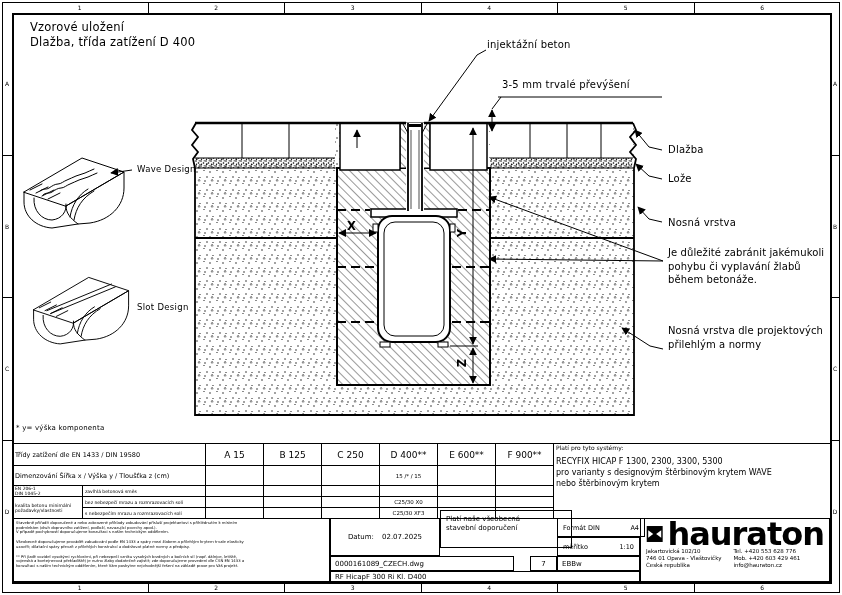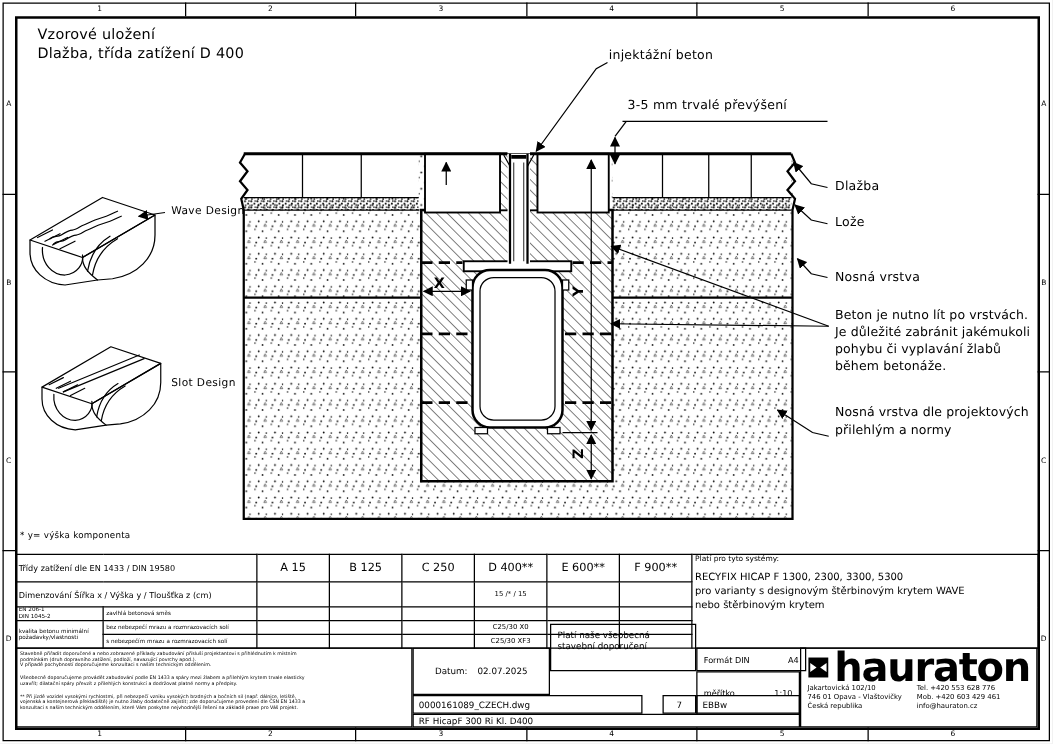--- a/index.html
+++ b/index.html
@@ -210,21 +210,20 @@
   <div class="abs lbl" style="left:487px;top:39px;">injektážní beton</div>
   <div class="abs lbl" style="left:502px;top:79px;">3-5 mm trvalé převýšení</div>
 
   <div class="abs small-lbl" style="left:137px;top:164px;">Wave Design</div>
   <div class="abs small-lbl" style="left:137px;top:302px;">Slot Design</div>
 
   <div class="abs lbl" style="left:668px;top:144px;">Dlažba</div>
   <div class="abs lbl" style="left:668px;top:173px;">Lože</div>
   <div class="abs lbl" style="left:668px;top:217px;">Nosná vrstva</div>
   <div class="abs note" style="left:668px;top:246px;">
-    <div>Beton je nutno lít po vrstvách.</div>
     <div>Je důležité zabránit jakémukoli</div>
     <div>pohybu či vyplavání žlabů</div>
     <div>během betonáže.</div>
   </div>
   <div class="abs note" style="left:668px;top:324px;">
     <div>Nosná vrstva dle projektových</div>
     <div>přilehlým a normy</div>
   </div>
 
   <div class="abs dim" style="left:347px;top:219px;">X</div>
@@ -322,29 +321,29 @@
       <div>** Při jízdě vozidel vysokými rychlostmi, při nebezpečí vzniku vysokých brzdných a bočních sil (např. dálnice, letiště,</div>
       <div>vojenská a kontejnerová překladiště) je nutno žlaby dodatečně zajistit; zde doporučujeme provedení dle ČSN EN 1433 a</div>
       <div>konzultaci s naším technickým oddělením, které Vám poskytne nejvhodnější řešení na základě praxe pro Váš projekt.</div>
     </div>
   </div>
 
   <div class="abs tb" style="left:330px;top:518px;width:110px;height:38px;display:flex;align-items:center;justify-content:center;gap:8px;">
     <span class="fld">Datum:</span>
     <span class="fld">02.07.2025</span>
   </div>
-  <div class="abs tb" style="left:440px;top:499px;width:117px;height:38px;padding:4px 0 0 5px;font-size:7px;line-height:9px;">
+  <div class="abs tb" style="left:440px;top:510px;width:132px;height:38px;padding:4px 0 0 5px;font-size:7px;line-height:9px;">
     <div>Platí naše všeobecná</div>
     <div>stavební doporučení</div>
   </div>
   <div class="abs tb kv" style="left:557px;top:518px;width:88px;height:19px;">
     <span>Formát DIN</span>
     <span>A4</span>
   </div>
-  <div class="abs tb kv" style="left:557px;top:537px;width:83px;height:35px;">
+  <div class="abs tb kv" style="left:557px;top:537px;width:83px;height:19px;">
     <span>měřítko</span>
     <span>1:10</span>
   </div>
   <div class="abs tb fld" style="left:330px;top:556px;width:184px;height:15px;line-height:14px;padding-left:4px;">0000161089_CZECH.dwg</div>
   <div class="abs tb fld" style="left:530px;top:556px;width:27px;height:15px;line-height:14px;text-align:center;">7</div>
   <div class="abs tb fld" style="left:557px;top:556px;width:83px;height:15px;line-height:14px;padding-left:4px;">EBBw</div>
   <div class="abs tb fld" style="left:330px;top:571px;width:310px;height:11px;line-height:10px;padding-left:4px;">RF HicapF 300 Ri Kl. D400</div>
 
   <div class="abs tb" style="left:640px;top:518px;width:190px;height:64px;padding:3px 5px;box-sizing:border-box;">
     <div style="display:flex;align-items:center;gap:4px;">

